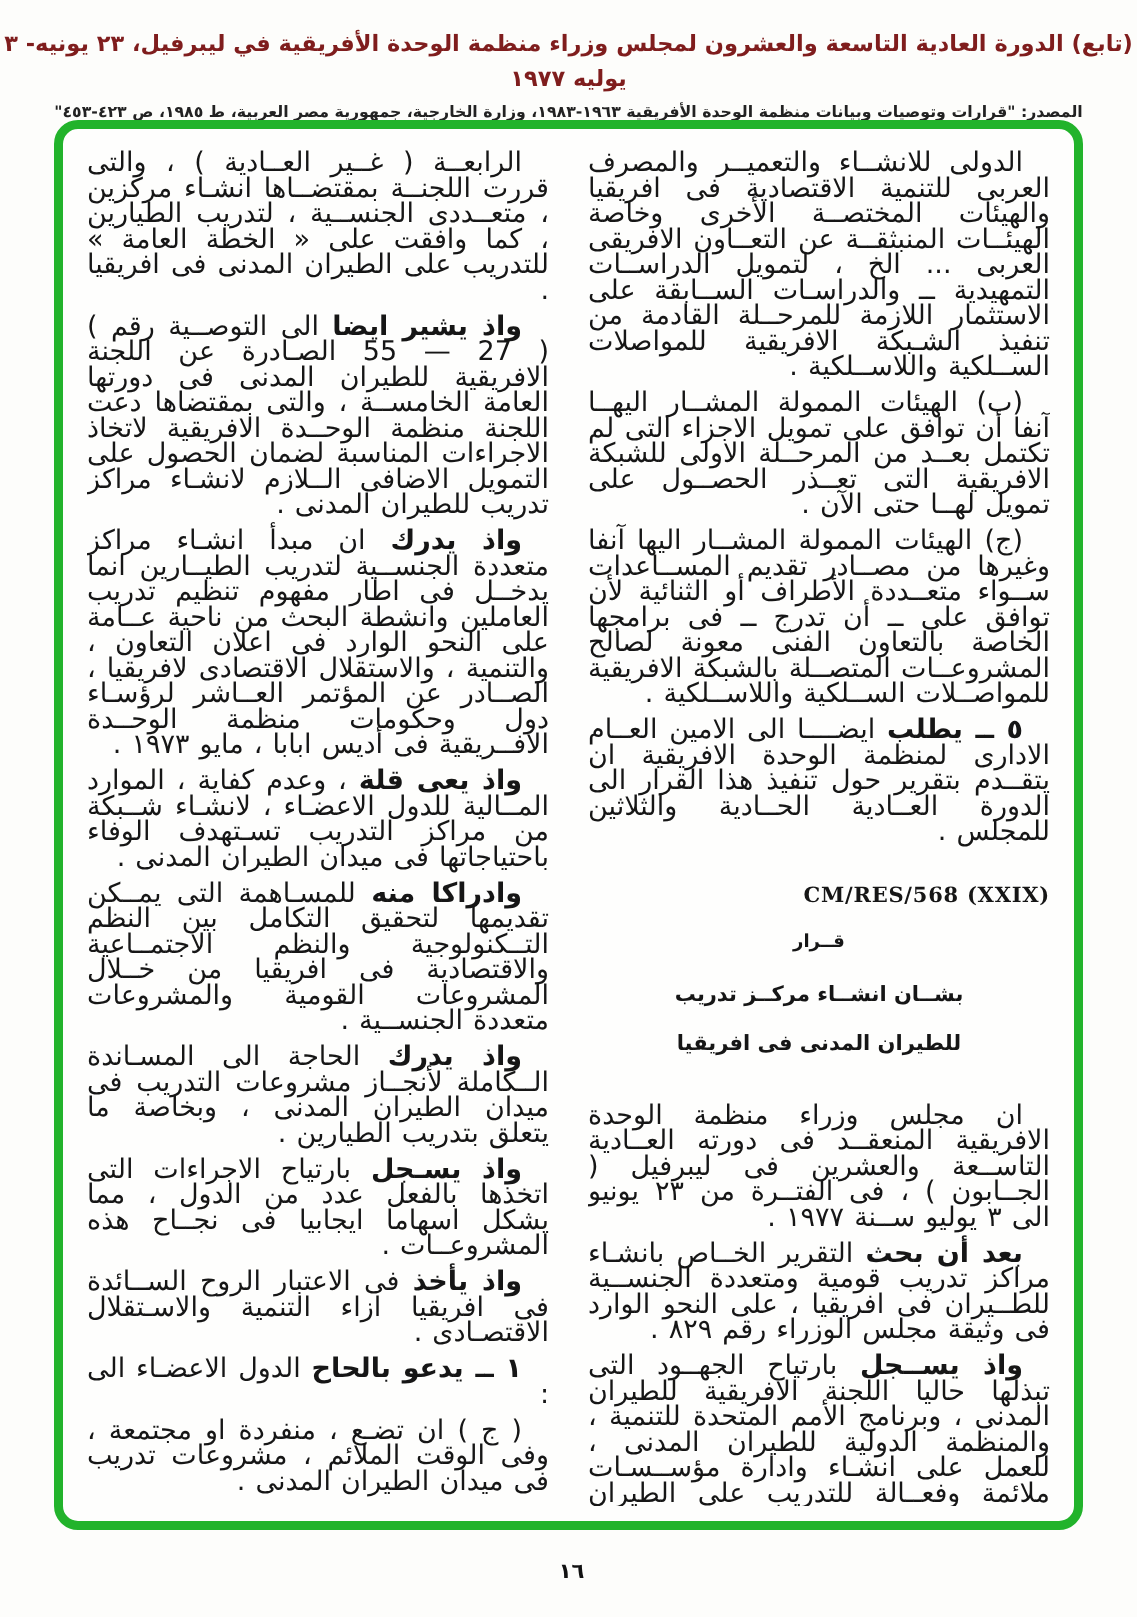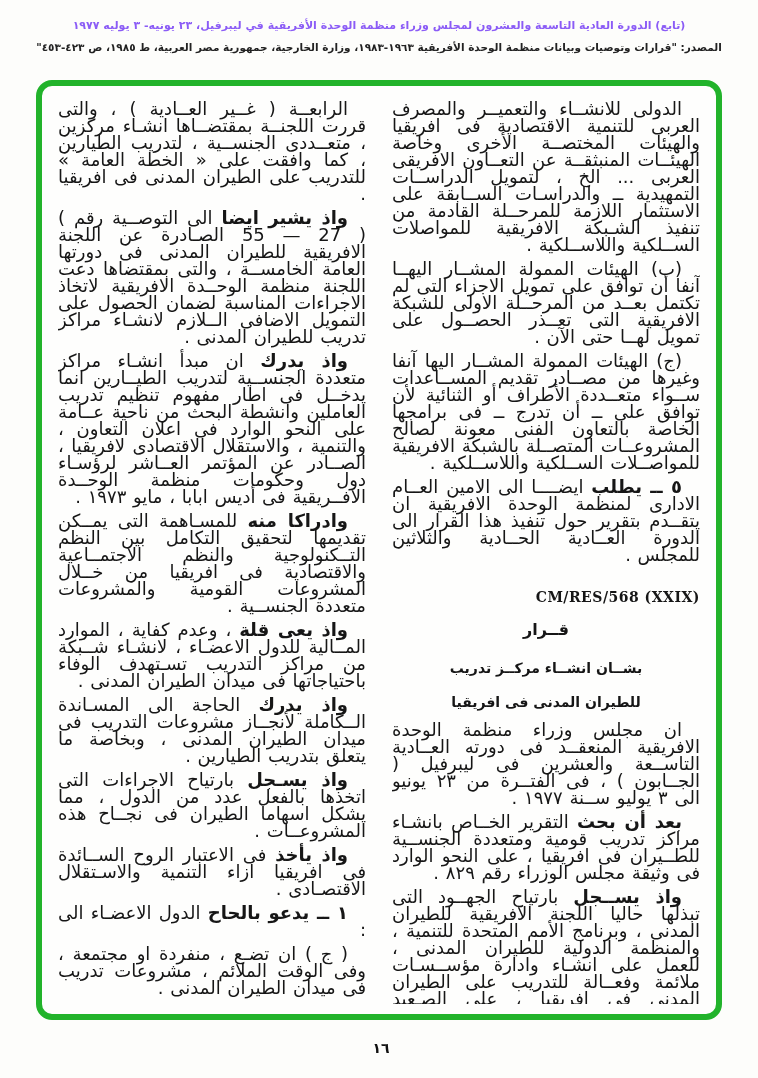--- a/index.html
+++ b/index.html
@@ -8,22 +8,22 @@
     background:#fdfdfb;
     font-family:"DejaVu Sans",sans-serif;
     color:#161616;
     position:relative;
     overflow:hidden;
   }
   .page{position:absolute;inset:0;}
   
   .header{position:absolute;top:18px;left:0;right:0;text-align:center;direction:rtl;}
   .header .h1{
-    font-size:11px;font-weight:bold;letter-spacing:0;line-height:1.5;
-    color:#8b5cf6;
+    font-size:15px;font-weight:bold;letter-spacing:0;line-height:1.5;
+    color:#7f1d1d;
   }
   .header .h2{
     margin-top:6px;font-size:10.5px;font-weight:bold;color:#222;
   }
   
   .frame{
     position:absolute;left:36px;top:80px;width:686px;height:940px;
     border:6px solid #22b32b;border-radius:16px;
     background:#fefefd;
     box-sizing:border-box;
@@ -55,22 +55,22 @@
     font-family:"DejaVu Serif",serif;
     font-size:14px;letter-spacing:.5px;
     margin:26px 0 14px 0;
     font-weight:bold;
   }
   .title{
     text-align:center;font-weight:bold;
     font-size:14px;line-height:1.4;
     margin:0 0 14px 0;
   }
-  .title.main{font-size:16px;margin:4px 0 18px 0;letter-spacing:1px;}
-  .title.sub2{margin-bottom:8px;}
+  .title.main{font-size:12px;margin:4px 0 18px 0;letter-spacing:1px;}
+  .title.sub2{margin-bottom:28px;}
   
   .pagenum{
     position:absolute;bottom:22px;left:4px;right:0;
     text-align:center;font-weight:bold;font-size:14px;color:#111;
     direction:rtl;
   }
 </style>
 </head>
 <body>
 
@@ -99,24 +99,24 @@
         <p class="para"><b class="lead"></b><span>ان مجلس وزراء منظمة الوحدة الافريقية المنعقــد فى دورته العــادية التاســعة والعشرين فى ليبرفيل ( الجــابون ) ، فى الفتــرة من ٢٣ يونيو الى ٣ يوليو ســنة ١٩٧٧ .</span></p>
         <p class="para"><b class="lead">بعد أن بحث</b><span> التقرير الخــاص بانشـاء مراكز تدريب قومية ومتعددة الجنســية للطــيران فى افريقيا ، على النحو الوارد فى وثيقة مجلس الوزراء رقم ٨٢٩ .</span></p>
         <p class="para"><b class="lead">واذ يســجل</b><span> بارتياح الجهــود التى تبذلها حاليا اللجنة الافريقية للطيران المدنى ، وبرنامج الأمم المتحدة للتنمية ، والمنظمة الدولية للطيران المدنى ، للعمل على انشـاء وادارة مؤســسـات ملائمة وفعــالة للتدريب على الطيران المدنى فى افريقيا ، على الصـعيد القومى وعلى الصـعيد متعدد الجنســية .</span></p>
         <p class="para"><b class="lead">واذ يشير الى</b><span> التوصية رقم ⁦( 3 — 54 )⁩ الصـادرة عن اللجنة الافريقية للطيران المدنى فى دورتها العــامة</span></p>
       </div>
 
       <div class="col" dir="rtl">
         <p class="para"><b class="lead"></b><span>الرابعــة ( غــير العــادية ) ، والتى قررت اللجنــة بمقتضــاها انشـاء مركزين ، متعــددى الجنســية ، لتدريب الطيارين ، كما وافقت على « الخطة العامة » للتدريب على الطيران المدنى فى افريقيا .</span></p>
         <p class="para"><b class="lead">واذ يشير ايضا</b><span> الى التوصــية رقم ⁦( 55 — 27 )⁩ الصـادرة عن اللجنة الافريقية للطيران المدنى فى دورتها العامة الخامســة ، والتى بمقتضاها دعت اللجنة منظمة الوحــدة الافريقية لاتخاذ الاجراءات المناسبة لضمان الحصول على التمويل الاضافى الــلازم لانشـاء مراكز تدريب للطيران المدنى .</span></p>
         <p class="para"><b class="lead">واذ يدرك</b><span> ان مبدأ انشـاء مراكز متعددة الجنســية لتدريب الطيــارين انما يدخــل فى اطار مفهوم تنظيم تدريب العاملين وانشطة البحث من ناحية عــامة على النحو الوارد فى اعلان التعاون ، والتنمية ، والاستقلال الاقتصادى لافريقيا ، الصــادر عن المؤتمر العــاشر لرؤسـاء دول وحكومات منظمة الوحــدة الافــريقية فى أديس ابابا ، مايو ١٩٧٣ .</span></p>
+        <p class="para"><b class="lead">واذ يعى قلة</b><span> ، وعدم كفاية ، الموارد المــالية للدول الاعضـاء ، لانشـاء شــبكة من مراكز التدريب تسـتهدف الوفاء باحتياجاتها فى ميدان الطيران المدنى .</span></p>
         <p class="para"><b class="lead">وادراكا منه</b><span> للمسـاهمة التى يمــكن تقديمها لتحقيق التكامل بين النظم التــكنولوجية والنظم الاجتمــاعية والاقتصادية فى افريقيا من خــلال المشروعات القومية والمشروعات متعددة الجنســية .</span></p>
-        <p class="para"><b class="lead">واذ يعى قلة</b><span> ، وعدم كفاية ، الموارد المــالية للدول الاعضـاء ، لانشـاء شــبكة من مراكز التدريب تسـتهدف الوفاء باحتياجاتها فى ميدان الطيران المدنى .</span></p>
         <p class="para"><b class="lead">واذ يدرك</b><span> الحاجة الى المسـاندة الــكاملة لأنجــاز مشروعات التدريب فى ميدان الطيران المدنى ، وبخاصة ما يتعلق بتدريب الطيارين .</span></p>
-        <p class="para"><b class="lead">واذ يسـجل</b><span> بارتياح الاجراءات التى اتخذها بالفعل عدد من الدول ، مما يشكل اسهاما الطيران فى نجــاح هذه المشروعــات .</span></p>
+        <p class="para"><b class="lead">واذ يسـجل</b><span> بارتياح الاجراءات التى اتخذها بالفعل عدد من الدول ، مما يشكل اسهاما ايجابيا فى نجــاح هذه المشروعــات .</span></p>
         <p class="para"><b class="lead">واذ يأخذ</b><span> فى الاعتبار الروح الســائدة فى افريقيا ازاء التنمية والاسـتقلال الاقتصـادى .</span></p>
         <p class="para"><b class="lead">١ ــ يدعو بالحاح</b><span> الدول الاعضـاء الى :</span></p>
         <p class="para"><b class="lead"></b><span>( ج ) ان تضـع ، منفردة او مجتمعة ، وفى الوقت الملائم ، مشروعات تدريب فى ميدان الطيران المدنى .</span></p>
       </div>
 
     </div>
   </div>
 
   <div class="pagenum">١٦</div>
 

